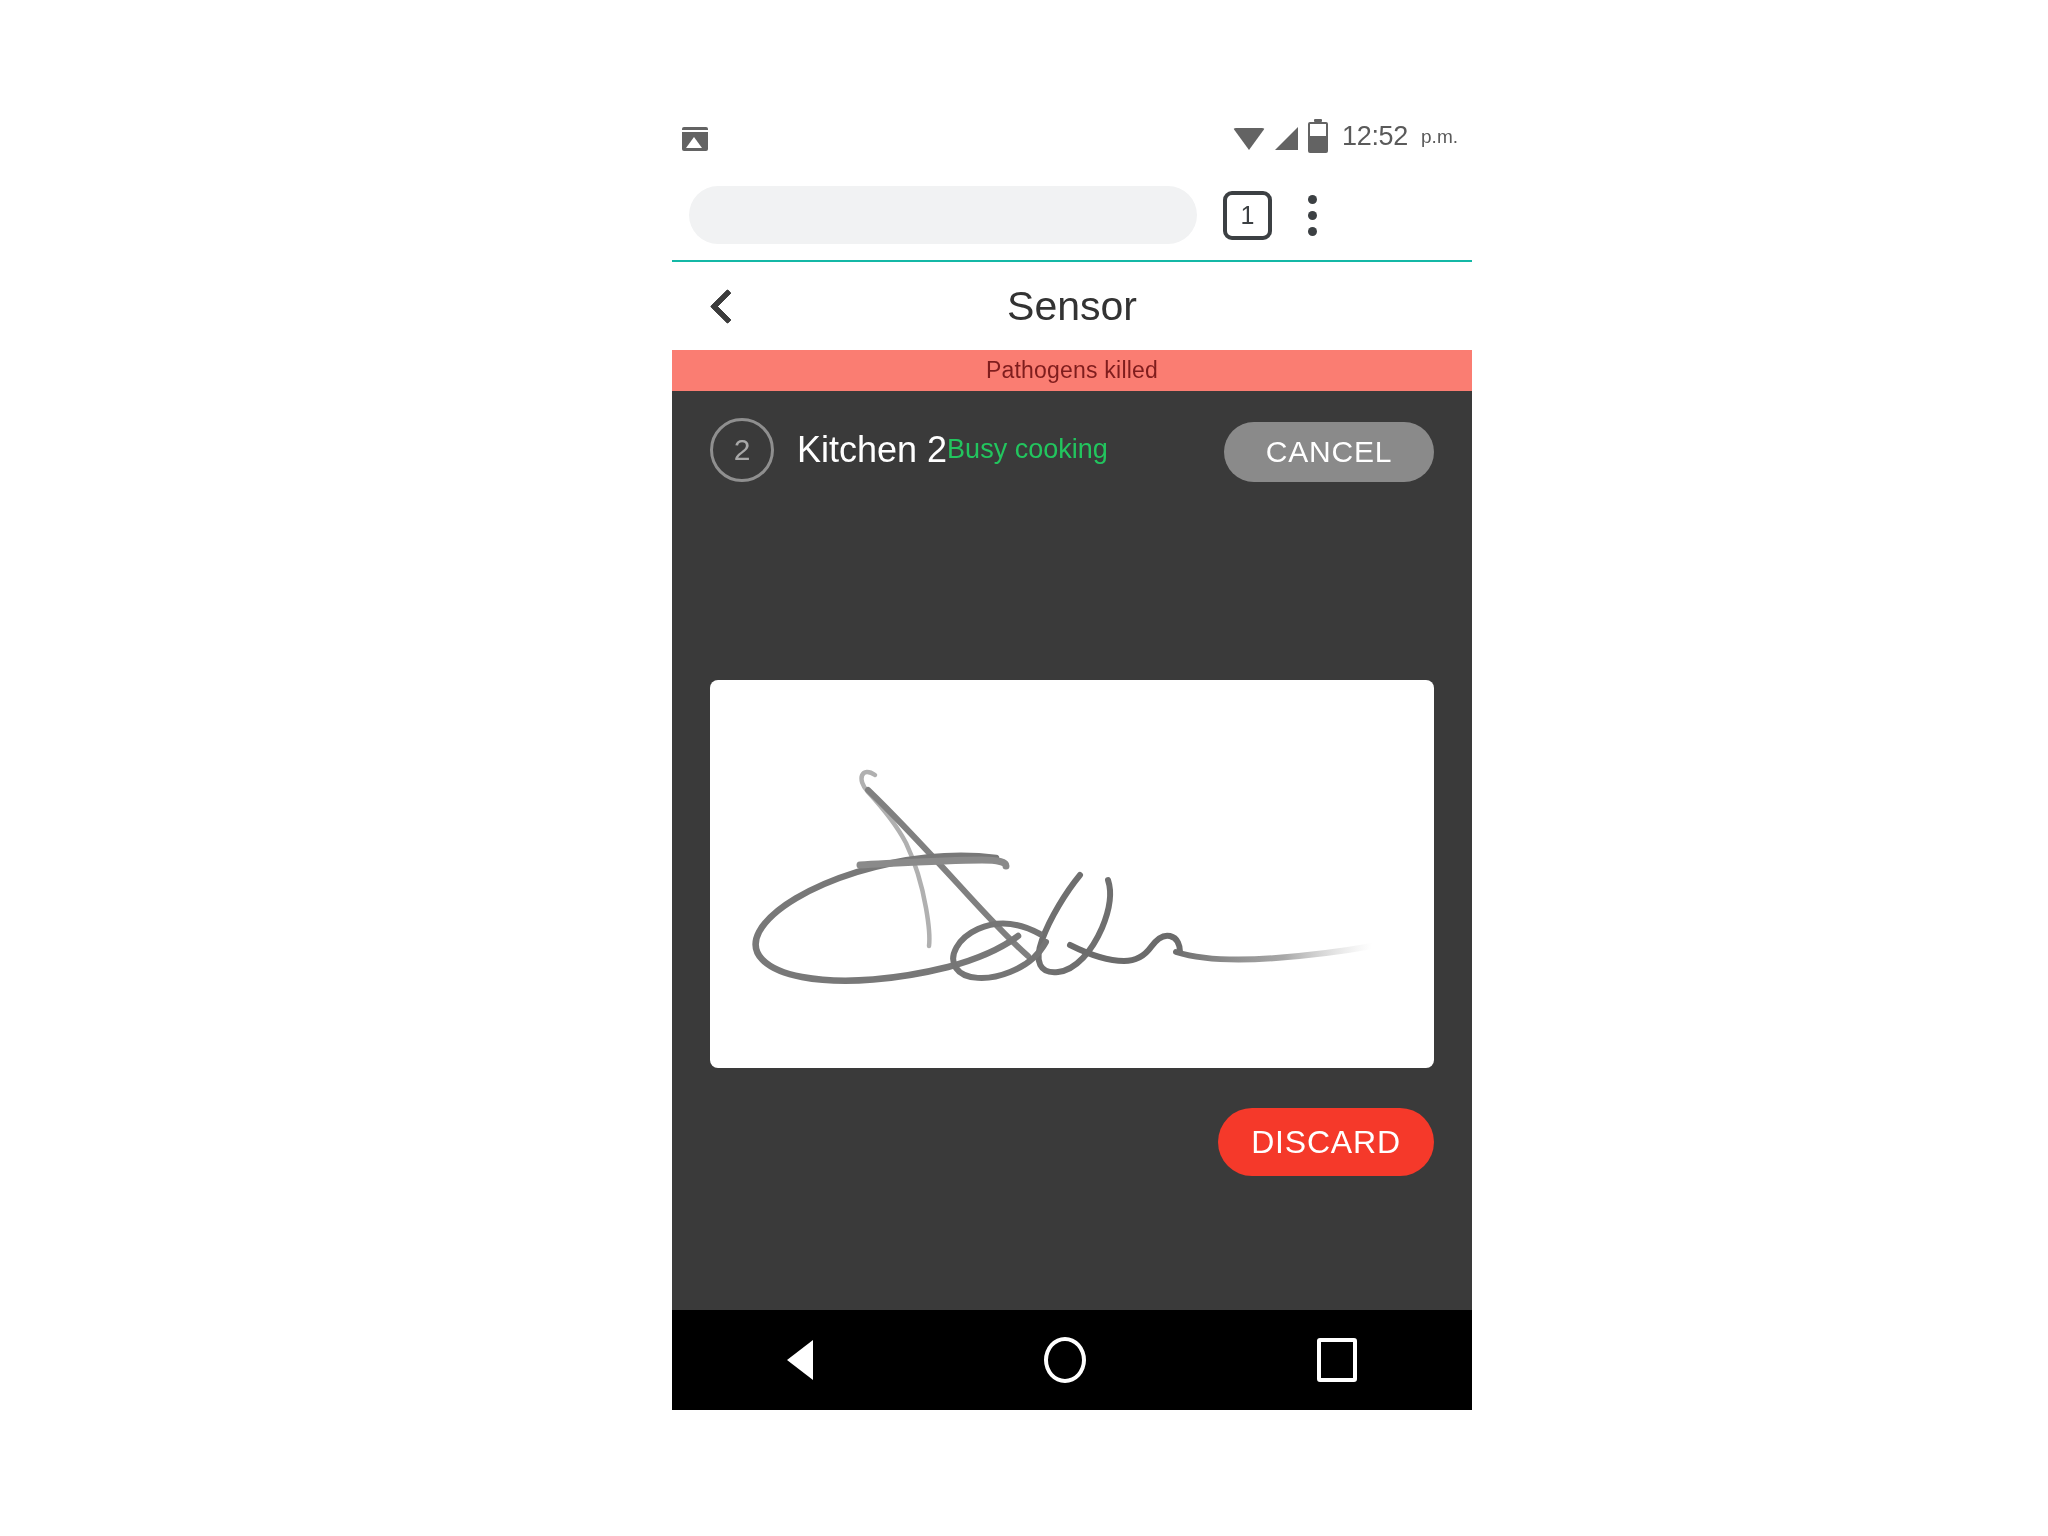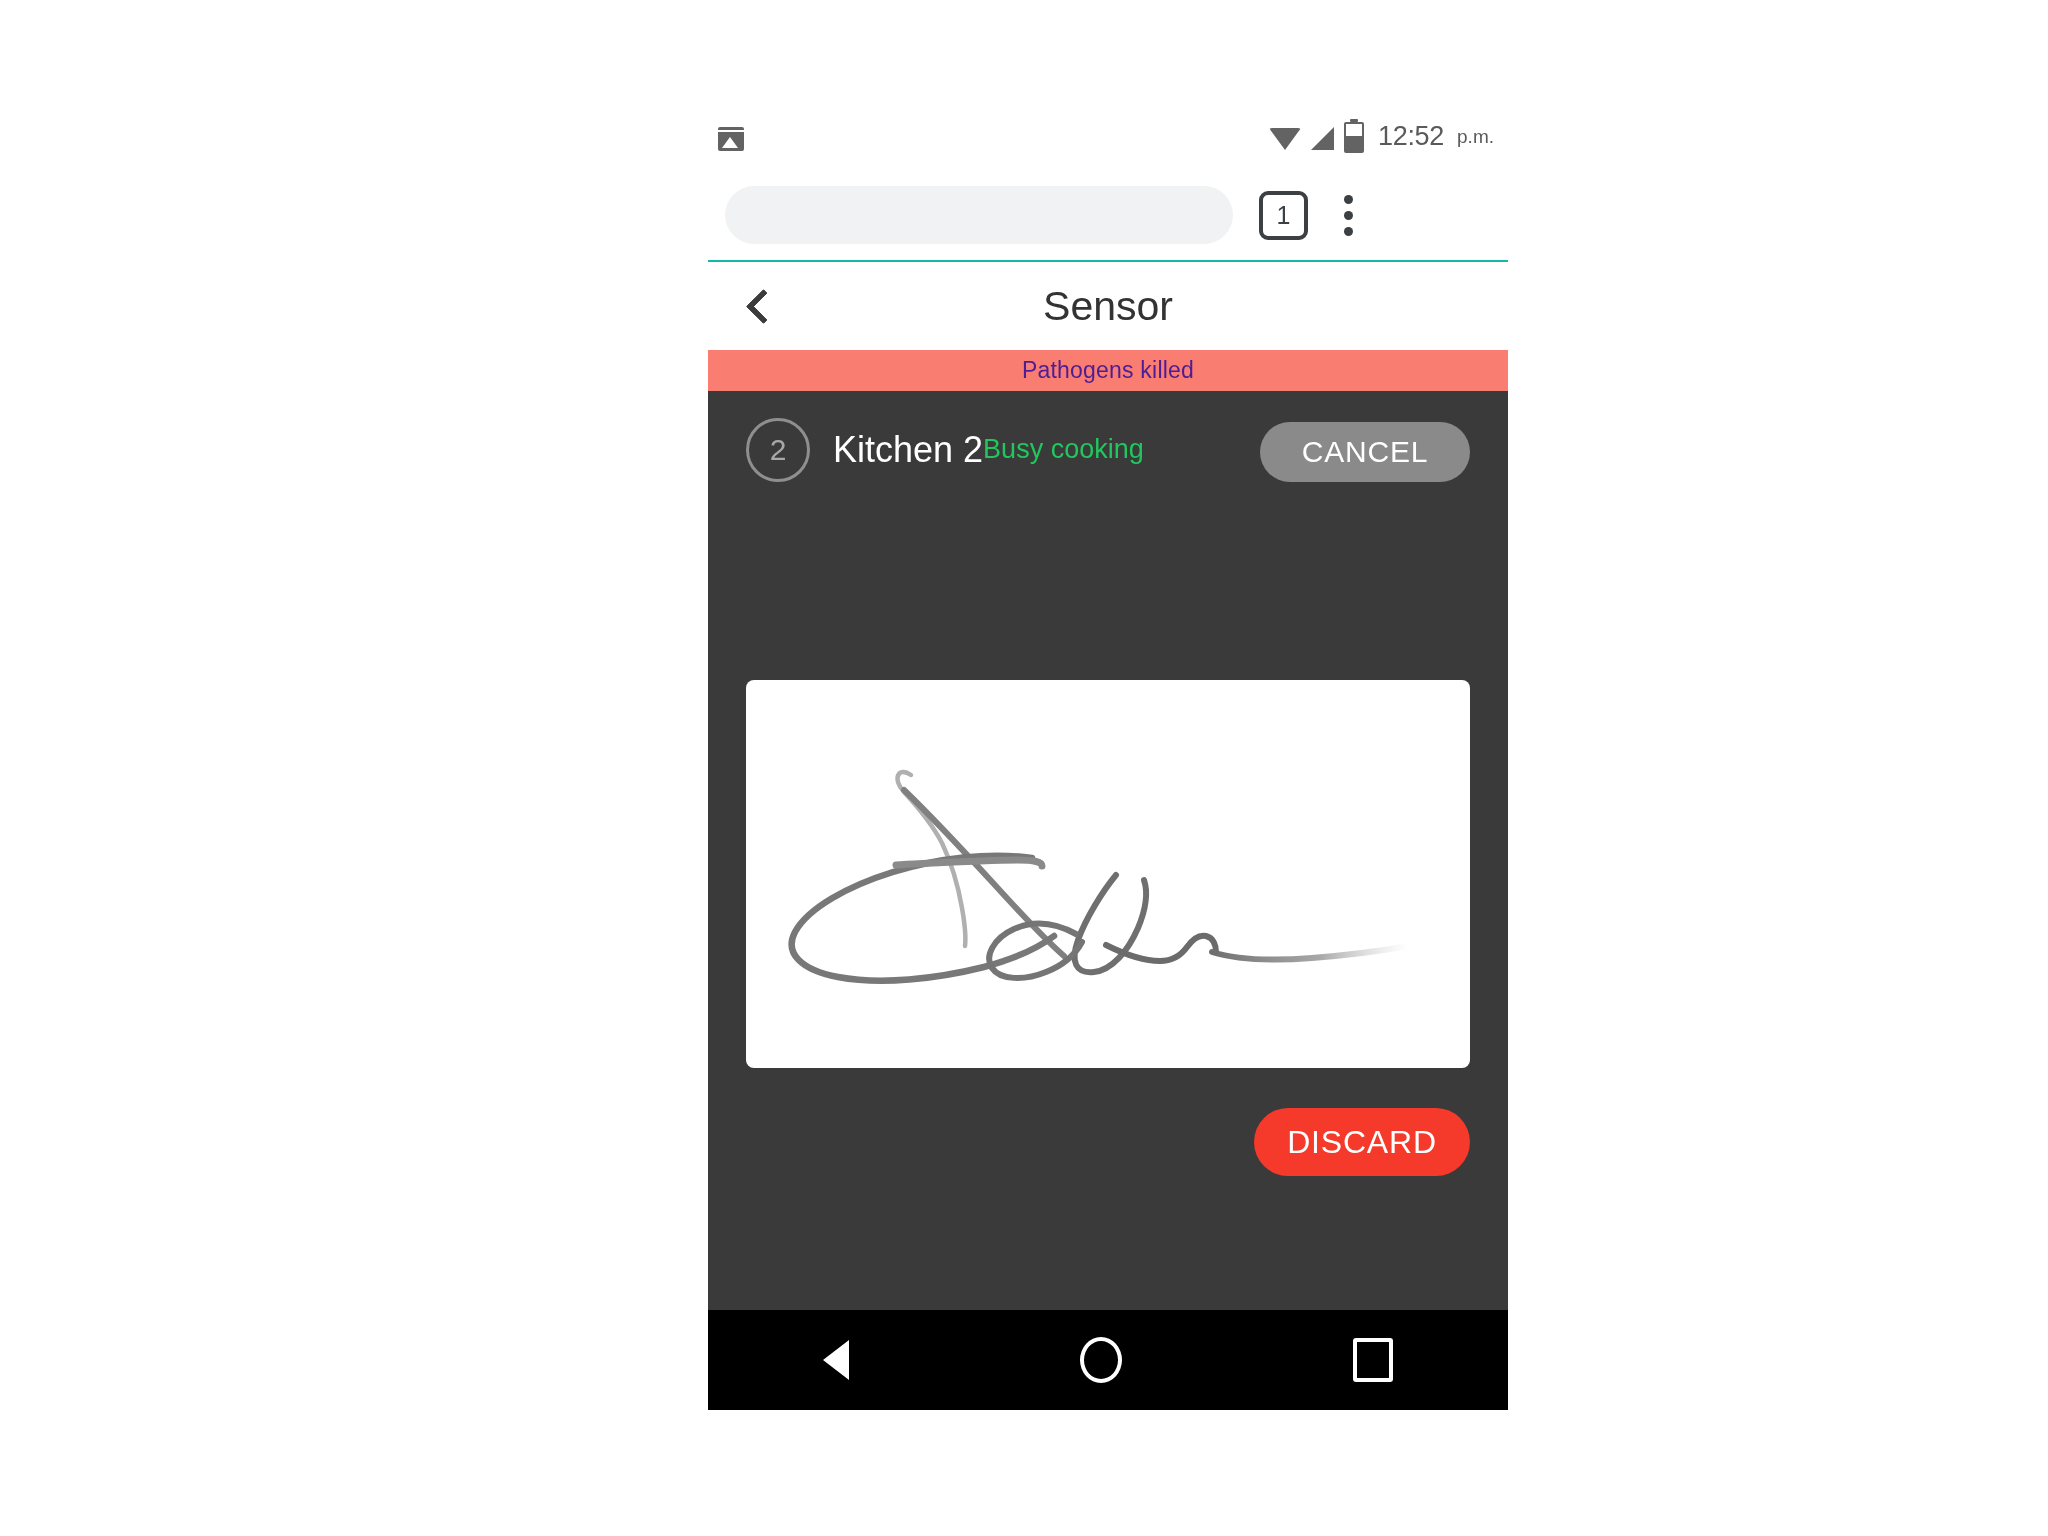--- a/index.html
+++ b/index.html
@@ -16,21 +16,21 @@
   #screenshot {
     position: relative;
     width: 2048px;
     height: 1536px;
     background: #ffffff;
   }
 
   
   .phone {
     position: absolute;
-    left: 708px;
+    left: 672px;
     top: 110px;
     width: 725px;
     height: 1300px;
     background: #ffffff;
   }
 
   
   .status-bar {
     position: absolute;
     left: 0;
@@ -221,21 +221,21 @@
     top: 240px;
     width: 800px;
     height: 960px;
     background: #3a3a3a;
   }
 
   .alert-banner {
     width: 100%;
     height: 41px;
     background: #fa7d72;
-    color: #4c1d95;
+    color: #7f1d1d;
     font-size: 23px;
     display: flex;
     align-items: center;
     justify-content: center;
     letter-spacing: 0.2px;
   }
 
   
   .room-row {
     position: relative;

